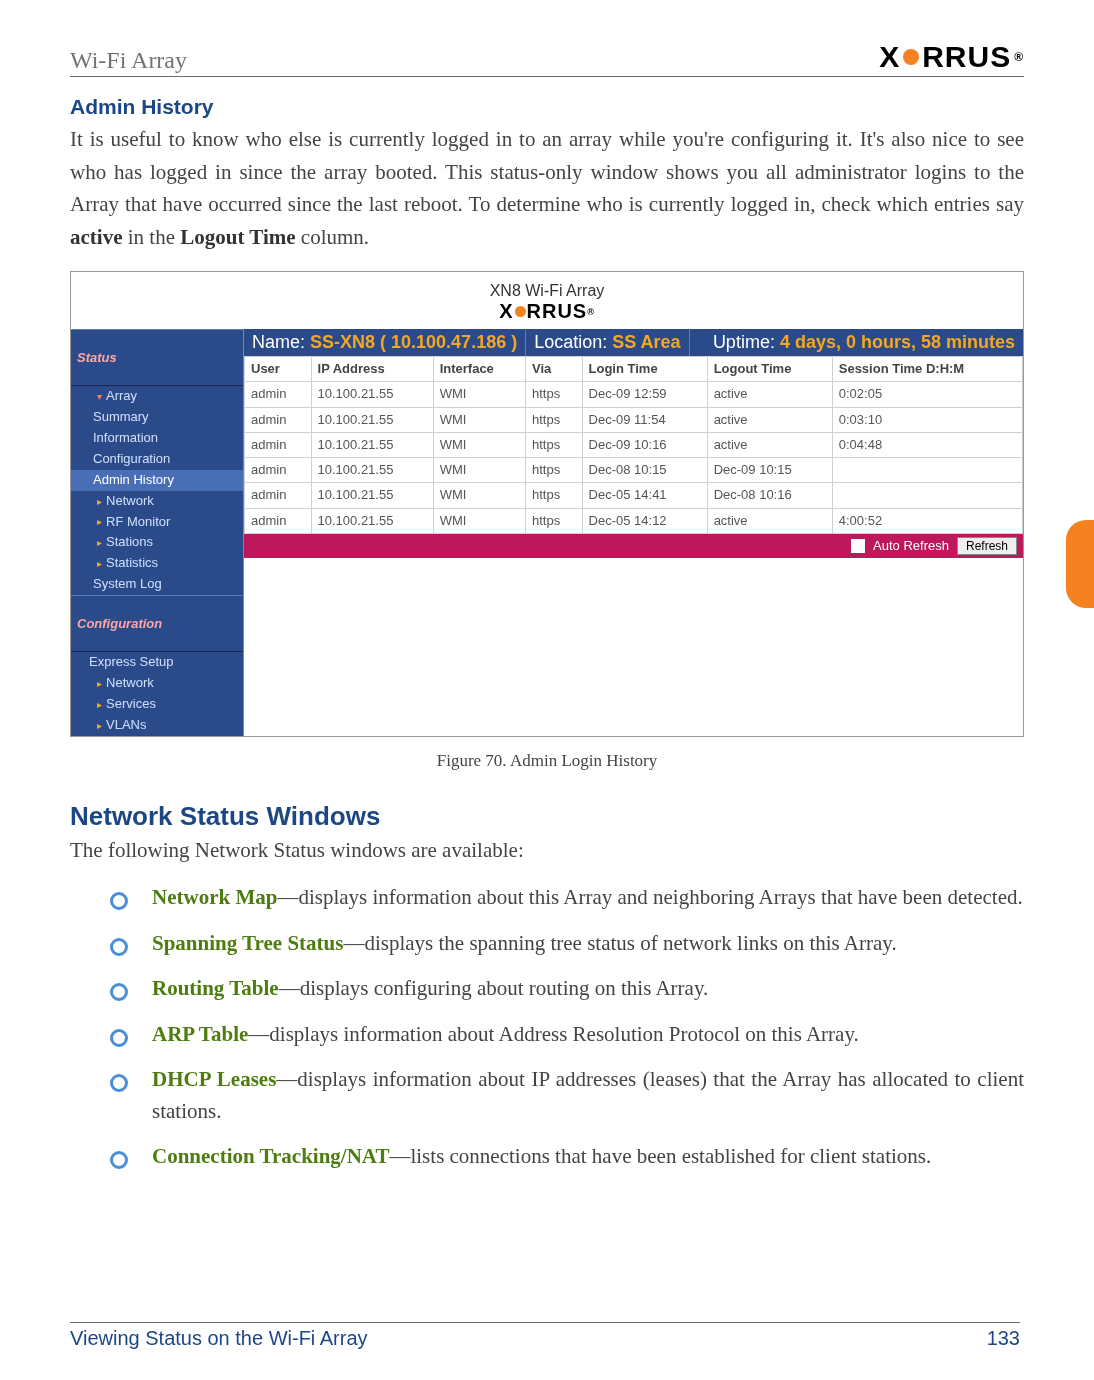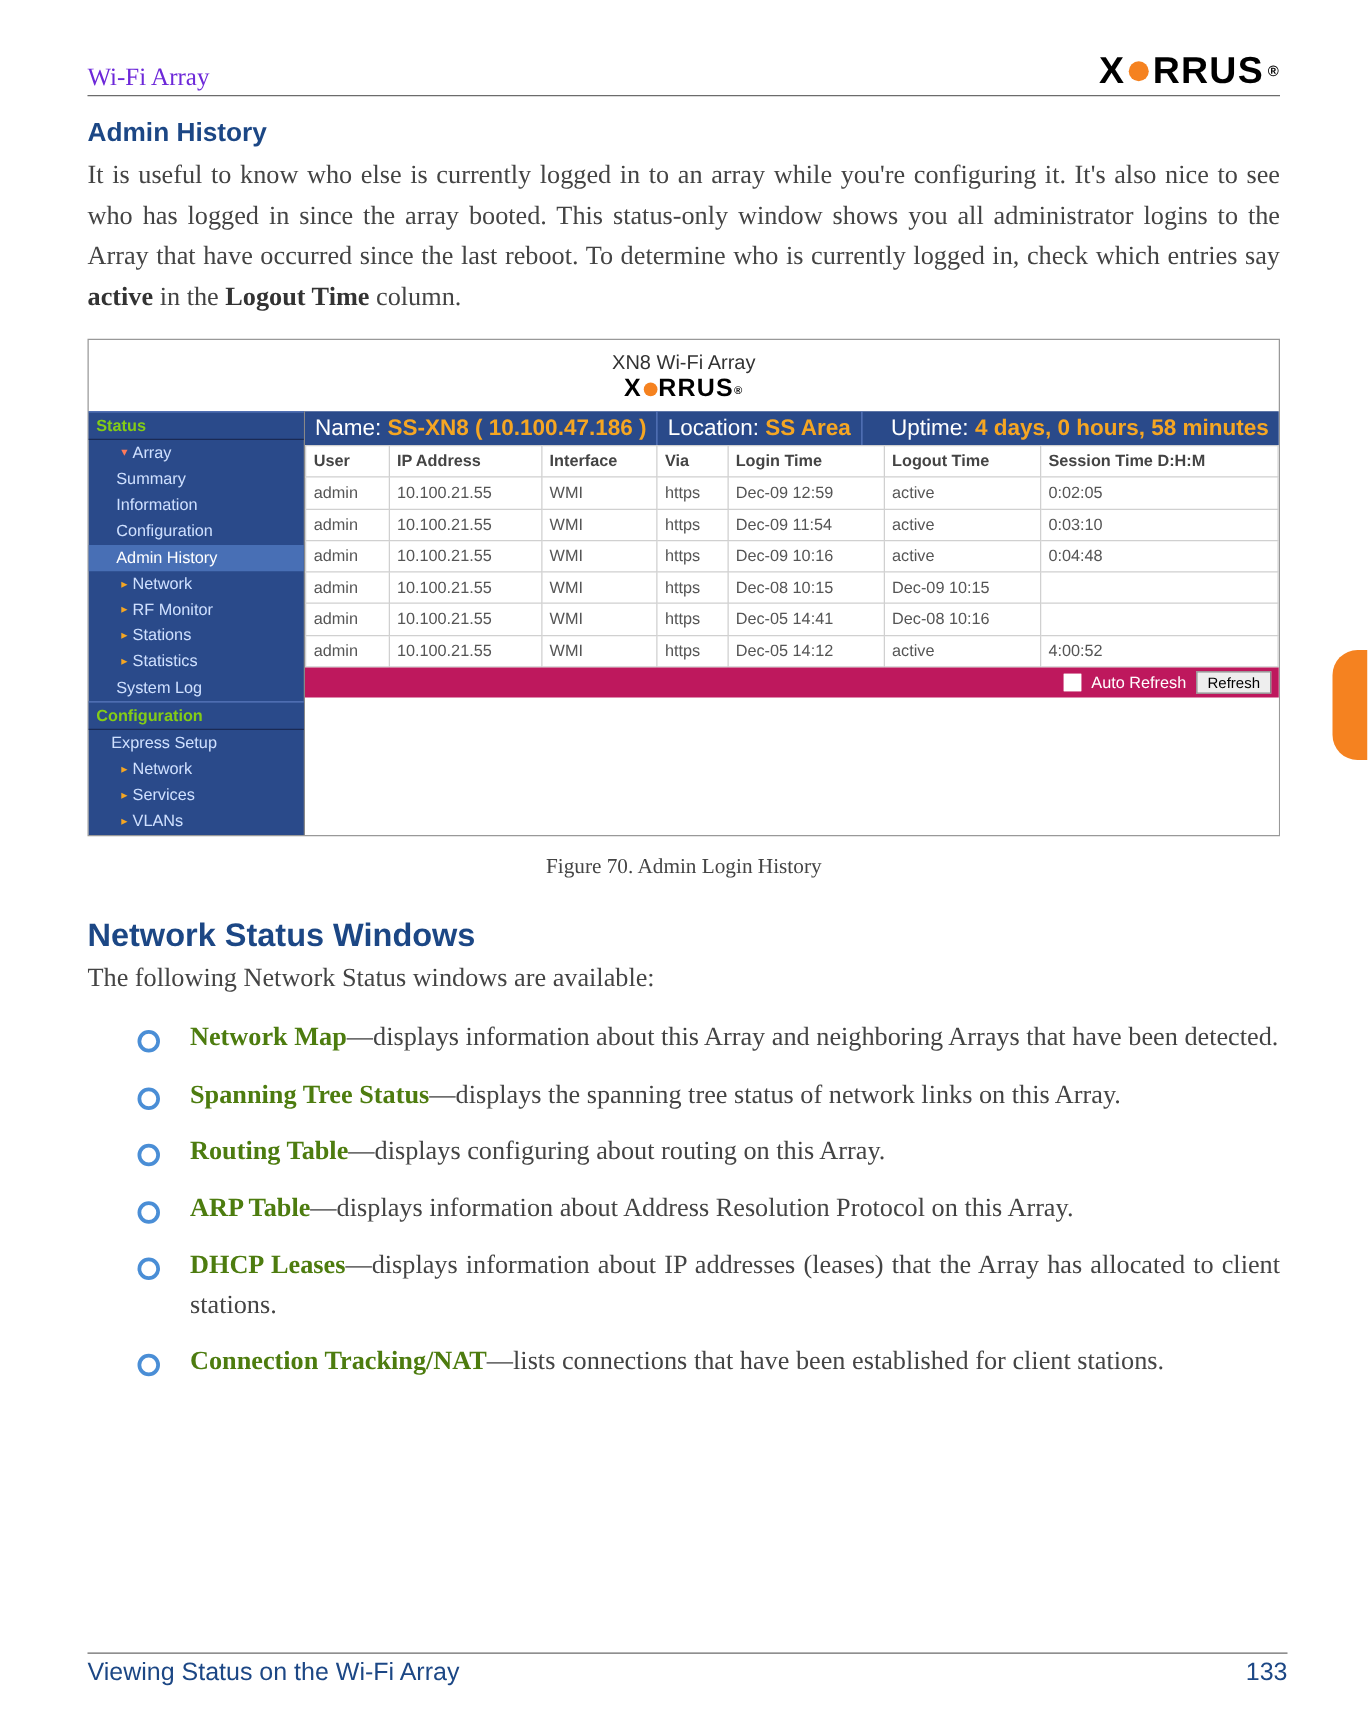--- a/index.html
+++ b/index.html
@@ -1,33 +1,33 @@
 <!DOCTYPE html>
 <html><head>
 <meta charset="utf-8">
 <style>
   html,body{margin:0;padding:0;background:#fff;}
   body{width:1094px;min-height:1380px;position:relative;font-family:Georgia,'Times New Roman',serif;color:#333;}
   .page{padding:40px 70px 0 70px;position:relative;}
   .hdr{display:flex;align-items:flex-end;justify-content:space-between;border-bottom:1.5px solid #6b6b6b;padding-bottom:2px;margin-bottom:18px;}
-  .hdr-label{font-family:Georgia,serif;font-size:20px;color:#6d28d9;}
+  .hdr-label{font-family:Georgia,serif;font-size:24px;color:#737373;}
   .hdr-logo{font-family:Arial,Helvetica,sans-serif;font-weight:900;font-size:30px;letter-spacing:1px;color:#000;display:flex;align-items:center;gap:2px;}
   .hdr-logo .dot{display:inline-block;width:16px;height:16px;border-radius:50%;background:#f58220;margin:0 1px;}
   .hdr-logo .reg{font-size:12px;vertical-align:top;margin-left:1px;}
   .sec-title{font-family:Arial,Helvetica,sans-serif;color:#1c4785;font-weight:bold;font-size:21px;margin-top:6px;margin-bottom:4px;}
   .body-text{font-size:21px;line-height:1.55;color:#444;text-align:justify;}
   .body-text b{font-weight:bold;color:#333;}
   .screenshot{margin:18px 0 10px 0;border:1px solid #999;background:#fff;}
   .ss-titlebar{padding:10px 8px 6px 8px;font-family:Arial,Helvetica,sans-serif;font-size:16px;color:#333;display:flex;justify-content:space-between;align-items:center;flex-direction:column;}
   .ss-logo{font-family:Arial,Helvetica,sans-serif;font-weight:900;font-size:20px;letter-spacing:1px;color:#000;display:flex;align-items:center;}
   .ss-logo .dot{display:inline-block;width:11px;height:11px;border-radius:50%;background:#f58220;margin:0 1px;}
   .ss-logo .reg{font-size:9px;vertical-align:top;}
   .ss-body{display:flex;font-family:Arial,Helvetica,sans-serif;font-size:13px;}
   .ss-nav{width:172px;background:#2a4a8a;color:#cfe0ff;border-right:1px solid #888;}
-  .ss-nav .hd{background:#2a4a8a;color:#84cc16;font-weight:bold;padding:3px 6px;font-size:13px;border-top:1px solid #5b7abf;border-bottom:1px solid #1a2a55;}
+  .ss-nav .hd{background:#2a4a8a;color:#fca5a5;font-weight:bold;padding:20px 6px;font-size:13px;border-top:1px solid #5b7abf;border-bottom:1px solid #1a2a55;font-style:italic;}
   .ss-nav .it{padding:2px 6px 2px 22px;color:#cfe0ff;font-size:13px;line-height:1.3;}
   .ss-nav .cur{background:#486fb5;color:#fff;}
   .ss-nav .row{display:flex;align-items:center;}
   .ss-nav .tri{color:#f5a623;font-size:10px;margin-right:4px;margin-left:4px;}
   .ss-nav .red{color:#ff7a5a;font-size:10px;margin-right:4px;margin-left:4px;}
   .ss-main{flex:1;background:#fff;}
   .ss-info{display:flex;background:#2a4a8a;color:#fff;font-size:18px;}
   .ss-info .cell{padding:3px 8px;border-right:1px solid #5b7abf;white-space:nowrap;}
   .ss-info .cell:last-child{border-right:none;flex:1;text-align:right;}
   .ss-info .o{color:#f5a623;font-weight:bold;}
@@ -36,21 +36,21 @@
   table.ss-tbl th{background:#fff;font-weight:bold;color:#444;}
   .ss-footer{background:#be185d;color:#fff;display:flex;justify-content:flex-end;align-items:center;padding:3px 6px;gap:8px;font-size:13px;}
   .ss-footer .cb{width:12px;height:12px;border:1px solid #fff;background:#fff;display:inline-block;}
   .ss-footer button{font-size:12px;padding:1px 8px;border:1px solid #888;background:#eee;}
   .fig-caption{text-align:center;font-family:Georgia,serif;font-size:17px;color:#444;margin:14px 0 30px 0;}
   .sec-title-big{font-family:Arial,Helvetica,sans-serif;color:#1c4785;font-weight:bold;font-size:26px;margin-bottom:2px;}
   ul.features{list-style:none;margin:16px 0 0 0;padding:0 0 0 40px;}
   ul.features li{position:relative;font-size:21px;line-height:1.5;color:#444;text-align:justify;margin-bottom:14px;padding-left:42px;}
   ul.features li::before{content:"";position:absolute;left:0;top:10px;width:12px;height:12px;border-radius:50%;background:#fff;border:3px solid #4a8ed6;}
   ul.features li .link{color:#4d7c0f;font-weight:bold;}
-  .page-footer{position:absolute;bottom:30px;left:70px;right:64px;border-top:1.5px solid #6b6b6b;display:flex;justify-content:space-between;font-family:Arial,Helvetica,sans-serif;font-size:20px;color:#1c4785;padding-top:4px;}
+  .page-footer{position:absolute;bottom:30px;left:70px;right:74px;border-top:1.5px solid #6b6b6b;display:flex;justify-content:space-between;font-family:Arial,Helvetica,sans-serif;font-size:20px;color:#1c4785;padding-top:4px;}
   .side-tab{position:absolute;right:0;top:520px;width:28px;height:88px;background:#f58220;border-radius:20px 0 0 20px;}
 </style>
 </head>
 <body>
 
 <div class="page">
   <div class="hdr">
     <div class="hdr-label">Wi-Fi Array</div>
     <div class="hdr-logo">
       <span>X</span>

